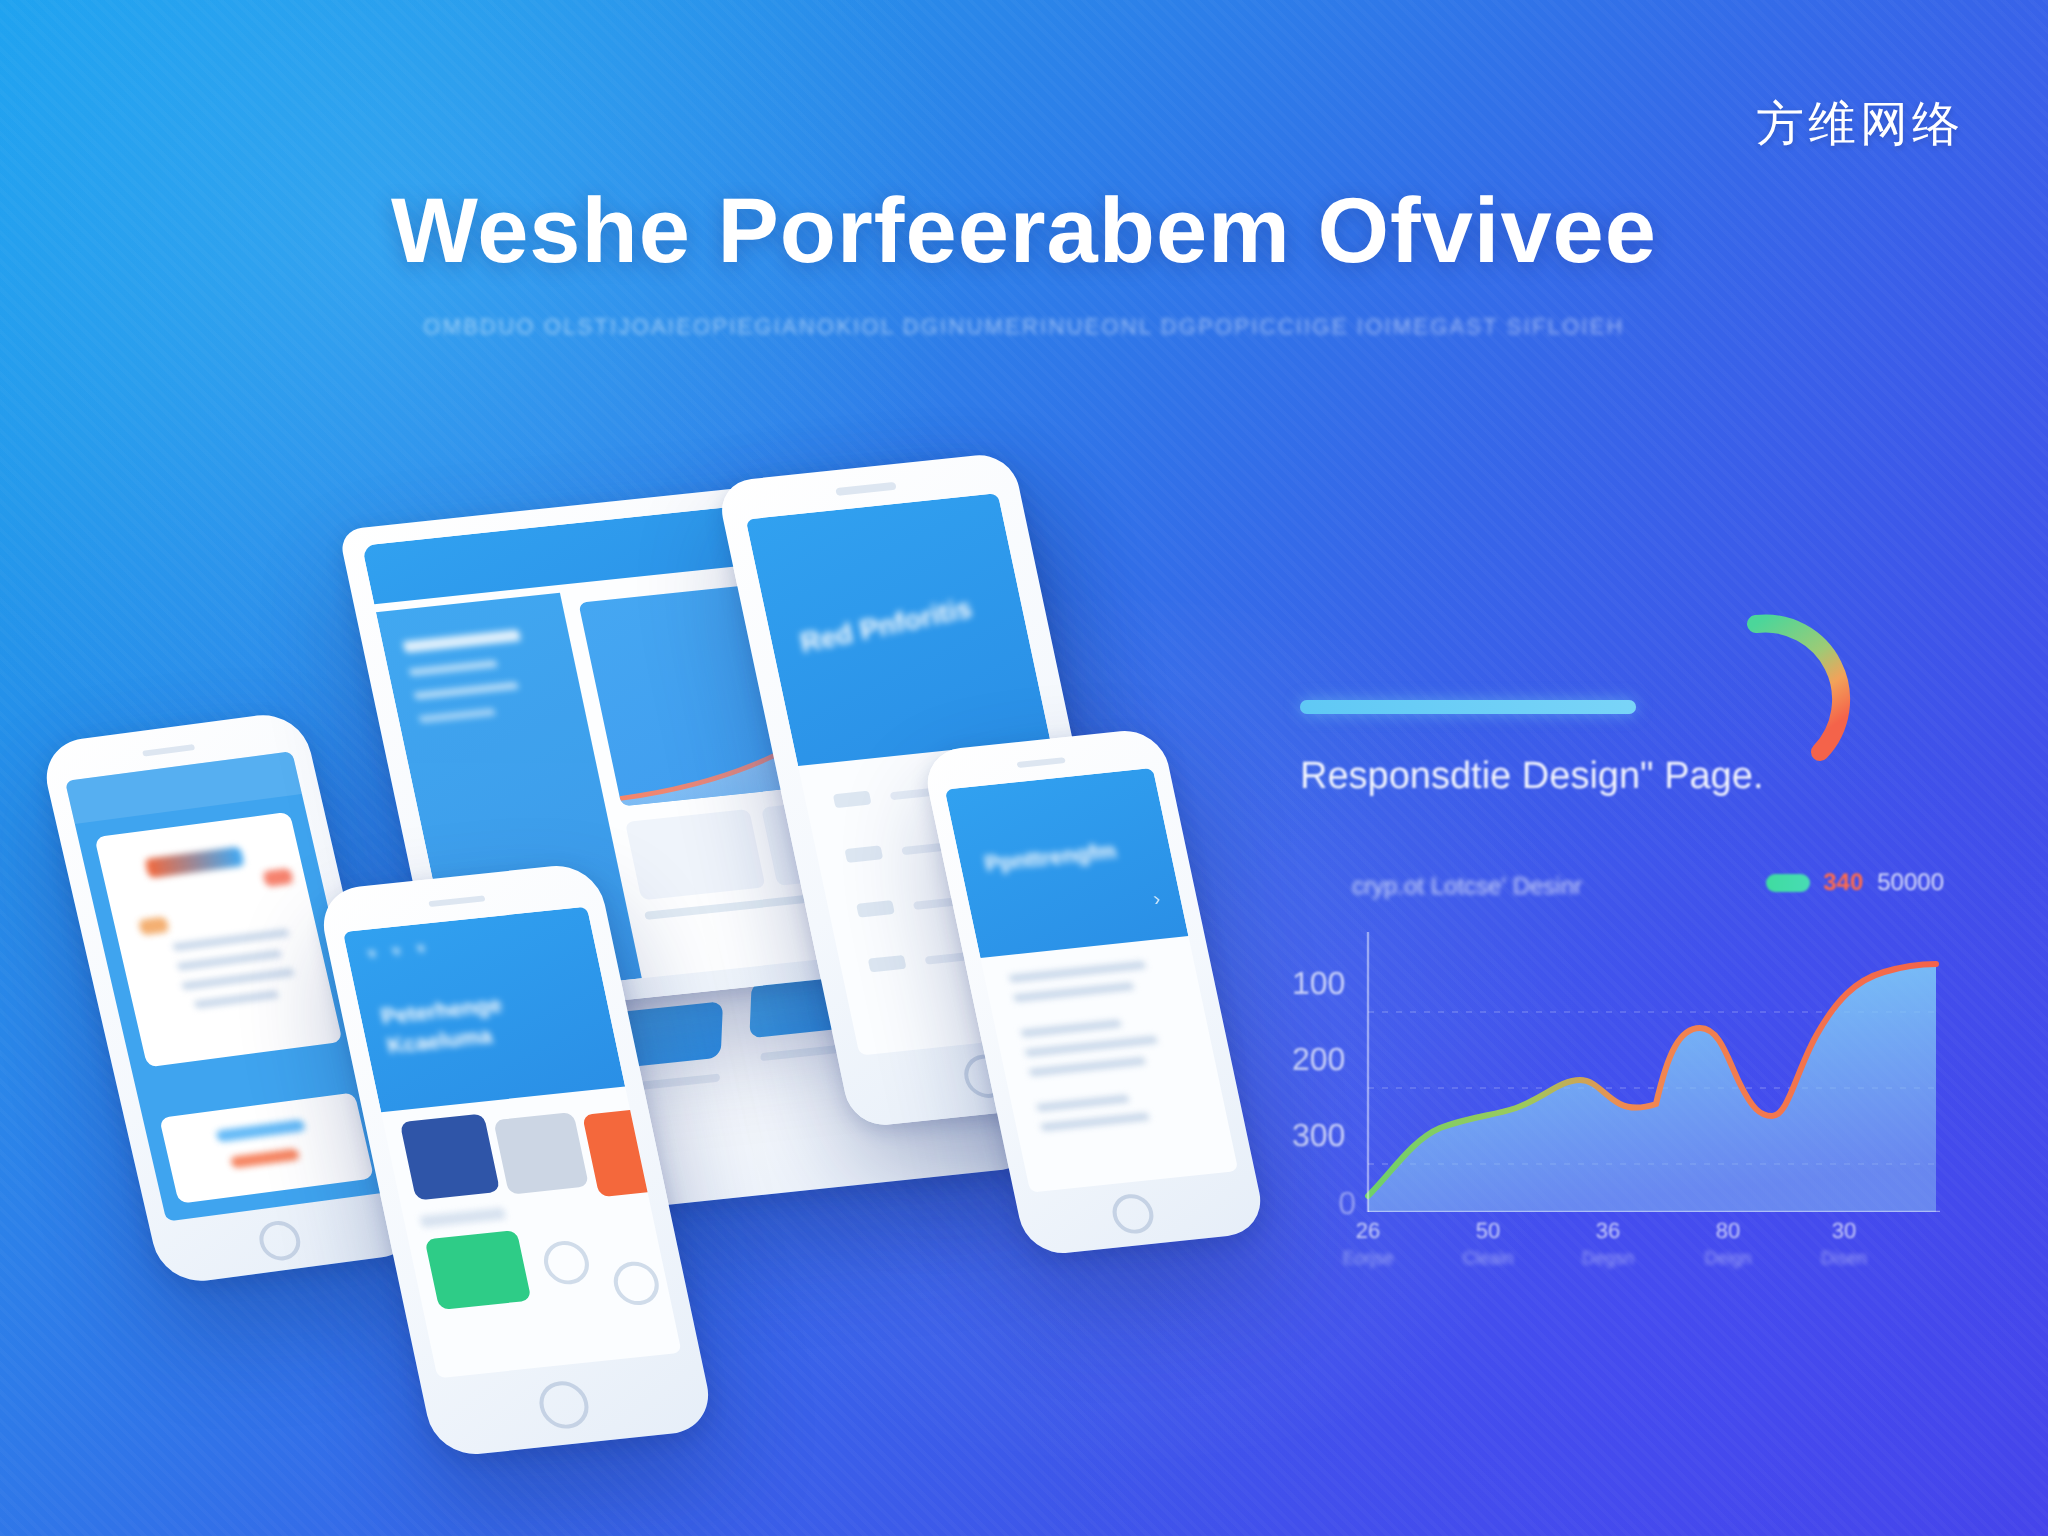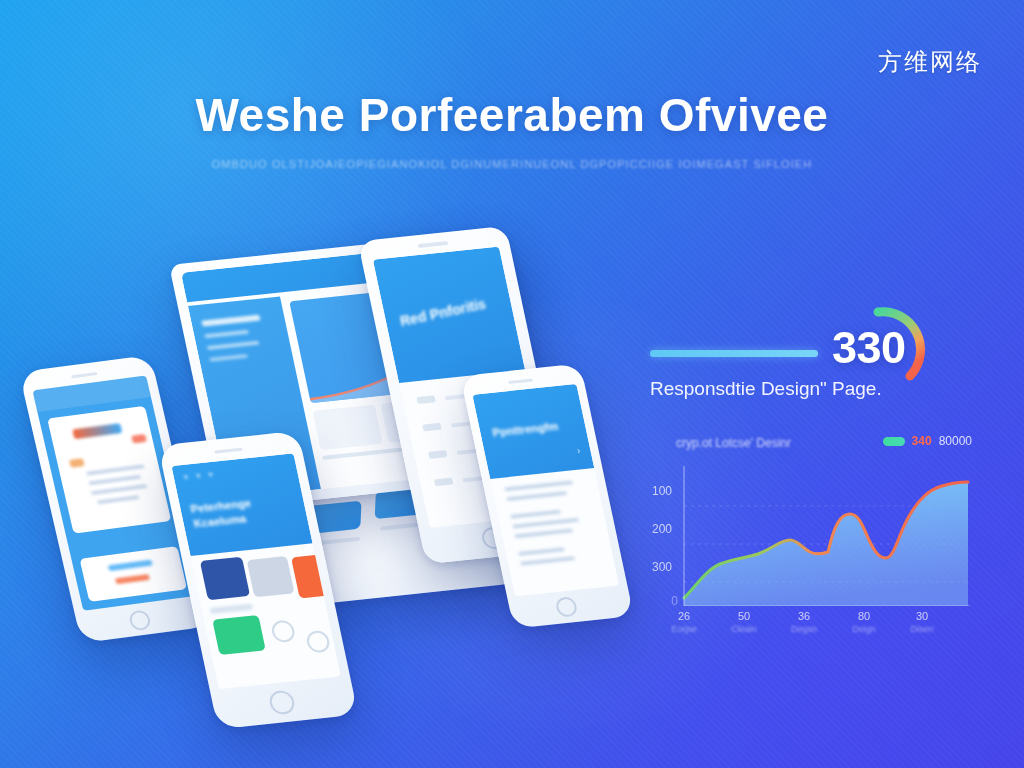--- a/index.html
+++ b/index.html
@@ -185,21 +185,21 @@
     filter:blur(.55px);
   }
   #legend-swatch{
     width:22px; height:9px; border-radius:5px;
     background:linear-gradient(90deg,#3fdca0,#48dcb4);
   }
   #legend-val{ color:#ff6a4d; font-size:12px; font-weight:bold; }
   #legend-total{ color:rgba(255,255,255,.82); font-size:12px; }
   .ytick{
     position:absolute; color:rgba(255,255,255,.72);
-    font-size:12px; filter:blur(.5px); text-align:right; width:26px;
+    font-size:16px; filter:blur(.5px); text-align:right; width:26px;
   }
   .xtick{
     position:absolute; color:rgba(255,255,255,.72);
     font-size:11px; filter:blur(.6px); text-align:center; width:40px;
   }
   .xsub{
     position:absolute; color:rgba(255,255,255,.45);
     font-size:9px; filter:blur(.95px); text-align:center; width:46px;
   }
 </style>
@@ -342,42 +342,41 @@
     </div>
 
   </div>
 
   <div id="dash">
 
     <div id="bar-track">
       <div id="bar-fill"></div>
     </div>
 
-    <div id="score">330</div>
 
     <svg id="gauge" viewBox="0 0 92 92">
       <defs>
         <linearGradient id="gaugeGrad" x1="0" y1="0" x2="0.45" y2="1">
           <stop offset="0" stop-color="#4bd69a"></stop>
           <stop offset=".45" stop-color="#9ccb76"></stop>
           <stop offset=".72" stop-color="#f2a25a"></stop>
           <stop offset="1" stop-color="#f4634a"></stop>
         </linearGradient>
       </defs>
       <path d="M30 10 A38 38 0 0 1 62 74" fill="none" stroke="url(#gaugeGrad)" stroke-width="9" stroke-linecap="round"></path>
     </svg>
 
     <div id="dash-label">Responsdtie Design" Page.</div>
 
     <div id="chart">
       <div id="chart-title">cryp.ot Lotcse' Desinr</div>
       <div id="legend">
         <span id="legend-swatch"></span>
         <span id="legend-val">340</span>
-        <span id="legend-total">80000</span>
+        <span id="legend-total">50000</span>
       </div>
 
       <div class="ytick" style="left:0;top:48px;">100</div>
       <div class="ytick" style="left:0;top:86px;">200</div>
       <div class="ytick" style="left:0;top:124px;">300</div>
       <div class="ytick" style="left:6px;top:158px;opacity:.55;">0</div>
 
       <svg viewBox="0 0 290 140" preserveAspectRatio="none" style="position:absolute;left:34px;top:30px;width:290px;height:140px;">
         <defs>
           <linearGradient id="areaFill" x1="0" y1="0" x2="0.25" y2="1">

